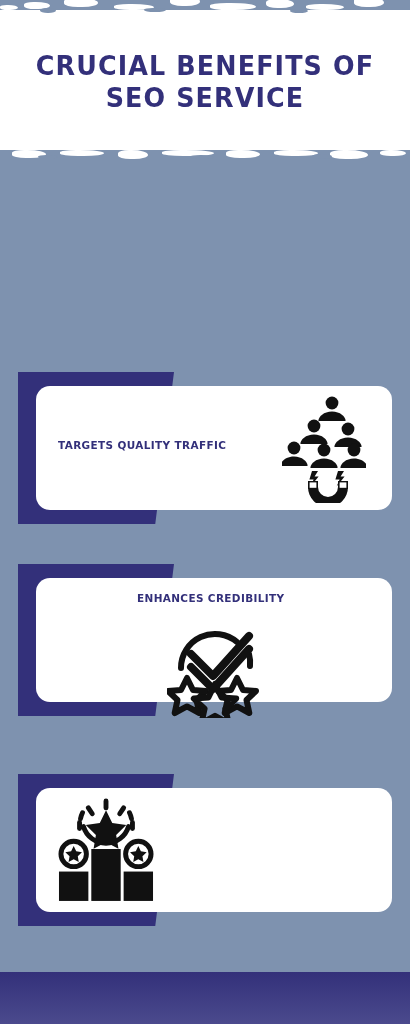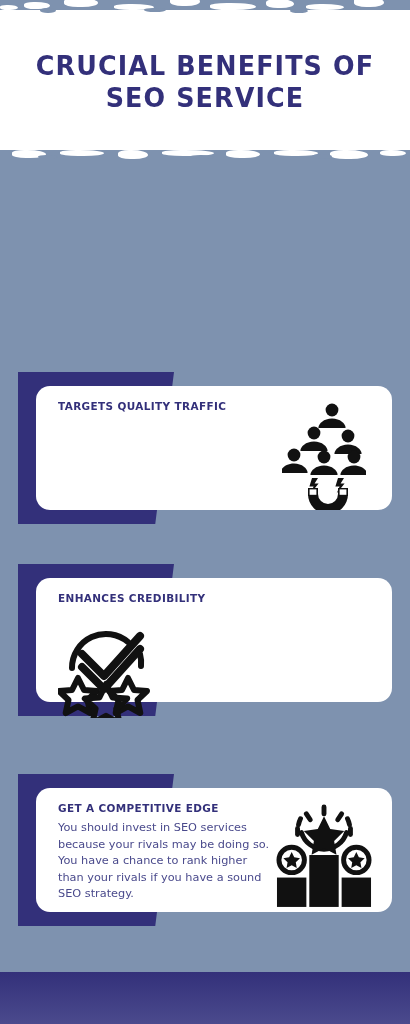--- a/index.html
+++ b/index.html
@@ -88,21 +88,21 @@
   }
 
   .card {
     position: absolute;
     left: 18px;
     top: 14px;
     width: 356px;
     background: #ffffff;
     border-radius: 14px;
     display: flex;
-    align-items: flex-start;
+    align-items: center;
     padding: 14px 20px 14px 22px;
   }
 
   .card-text { flex: 1 1 auto; min-width: 0; }
 
   .card-heading {
     color: #33307a;
     font-family: "DejaVu Sans", sans-serif;
     font-weight: bold;
     font-size: 11px;
@@ -261,24 +261,20 @@
           <path d="M74 64 l6 12 13 1 -9.5 9 2.8 13 -12.3-6.6 -12.3 6.6 2.8-13 -9.5-9 13-1z" transform="translate(-4,4)"></path>
           <path d="M48 78 l6.6 13.4 14.6 1.2 -10.8 10.1 3.2 14.6 -13.6-7.4 -13.6 7.4 3.2-14.6 -10.8-10.1 14.6-1.2z" transform="translate(0,-4)"></path>
         </svg>
       </div>
     </div>
   </div>
 
   <div class="card-wrap" id="card-3">
     <div class="card-shadow-bar"></div>
     <div class="card">
-      <div class="card-text">
-        <div class="card-heading">Get a Competitive Edge</div>
-        <div class="card-body">You should invest in SEO services because your rivals may be doing so. You have a chance to rank higher than your rivals if you have a sound SEO strategy.</div>
-      </div>
       <div class="card-icon">
         <svg width="98" height="108" viewBox="0 0 98 108">
           <g fill="none" stroke="#111111" stroke-width="5" stroke-linecap="round">
 
             <path d="M49 4 v7"></path>
             <path d="M31 11 l4 6"></path>
             <path d="M67 11 l-4 6"></path>
 
             <path d="M26 28 a24 24 0 0 0 46 0" transform="translate(0,2)"></path>
 

